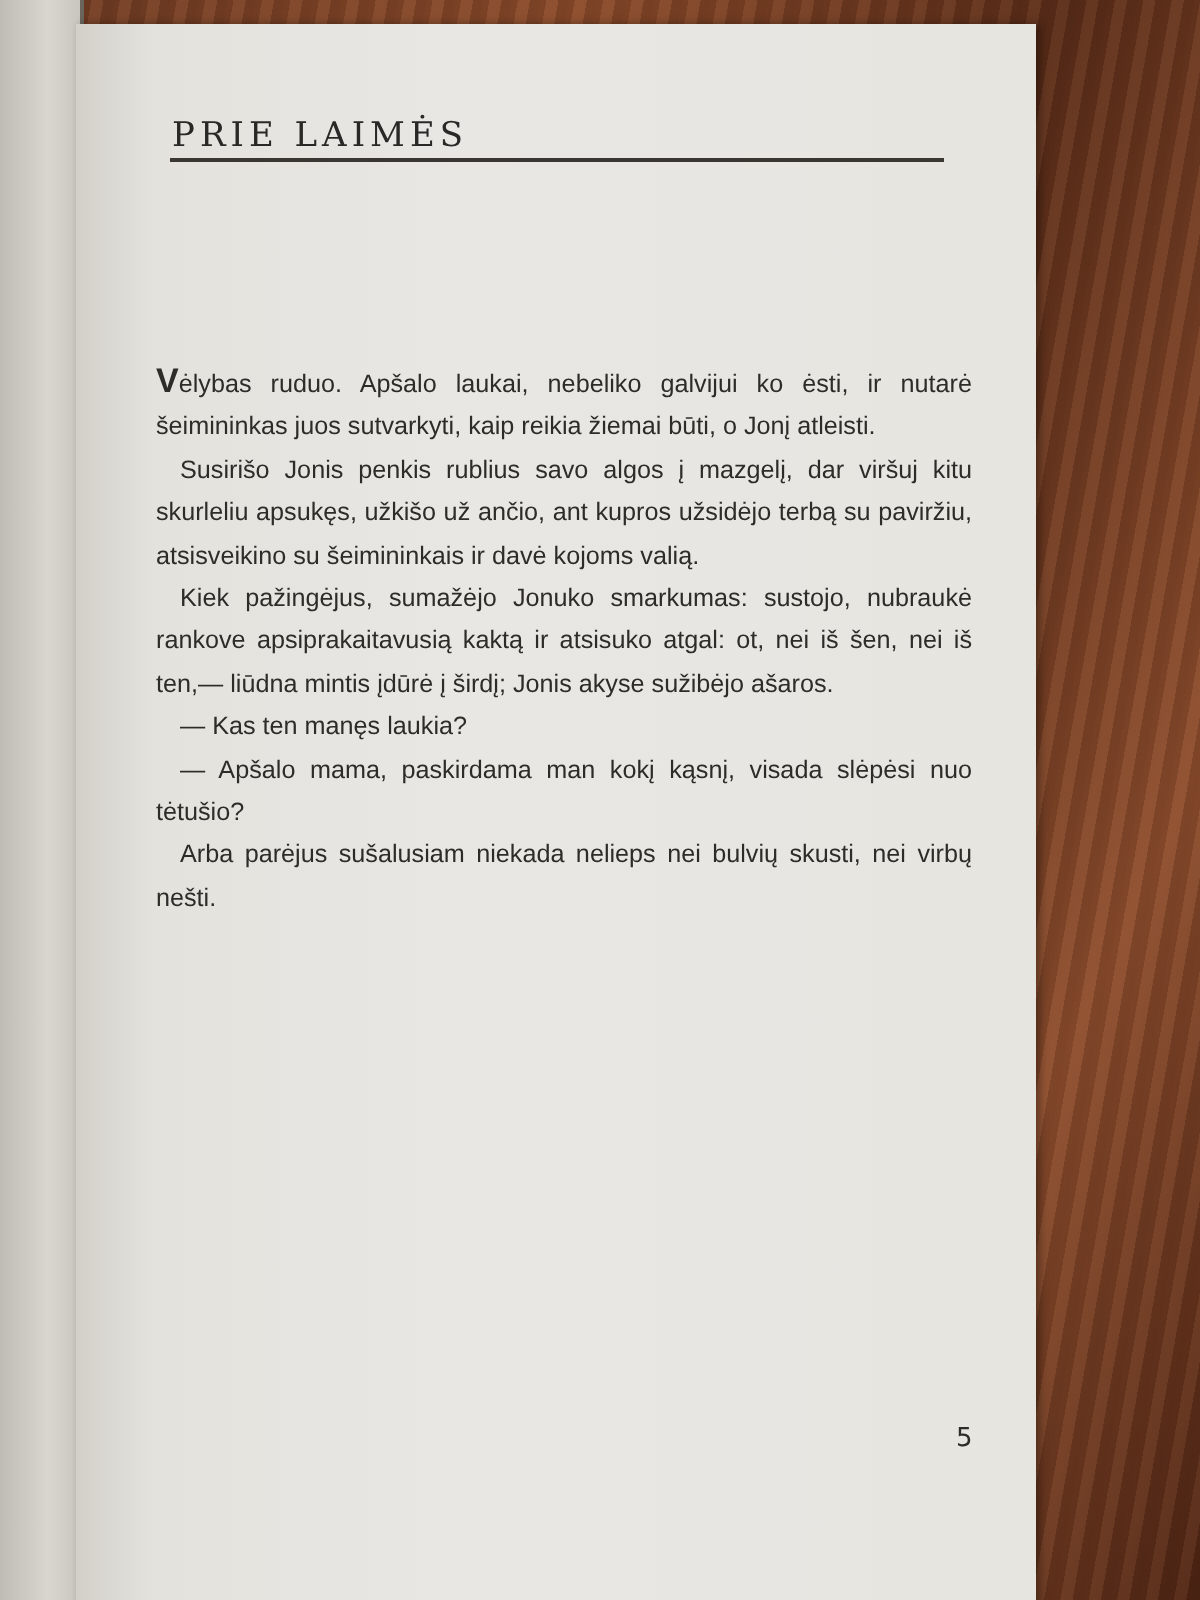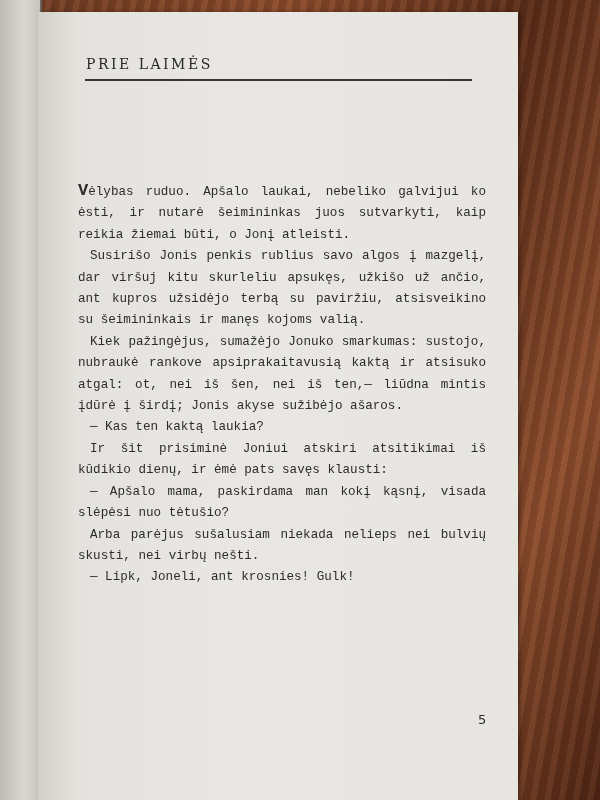--- a/index.html
+++ b/index.html
@@ -17,30 +17,30 @@
       background: linear-gradient(90deg, #bfbcb4 0%, #d8d6cf 60%, #c9c6be 100%);
       border-right: 2px solid #6a665e;
     }
     .page {
       position: absolute; left: 38px; top: 12px; width: 480px; height: 800px;
       background: linear-gradient(90deg, #d2d0c9 0%, #e3e2dd 8%, #e8e7e3 40%, #e6e5e0 100%);
       box-shadow: 2px 0 4px rgba(0,0,0,0.35);
     }
     .title {
       position: absolute; left: 86px; top: 47px;
-      font-family: "DejaVu Serif", serif; font-size: 14px; letter-spacing: 2.5px;
+      font-family: "DejaVu Serif", serif; font-size: 17px; letter-spacing: 2.5px;
       color: #2a2826; font-weight: normal;
     }
     .rule {
       position: absolute; left: 85px; top: 79px; width: 387px; height: 2px;
       background: #3a3733;
     }
     .body-text {
       position: absolute; left: 78px; top: 180px; width: 408px;
-      font-family: Liberation Mono, monospace; font-size: 12.6px; line-height: 21.4px;
+      font-family: Liberation Sans, sans-serif; font-size: 12.6px; line-height: 21.4px;
       color: #2e2c29; text-align: justify;
     }
     .body-text p { margin: 0; text-indent: 12px; }
     .body-text p.first { text-indent: 0; }
     .dropcap { font-size: 17px; font-weight: bold; }
     .page-number {
       position: absolute; left: 478px; top: 712px;
       font-family: "DejaVu Sans", sans-serif; font-size: 13px; color: #2e2c29;
     }
   </style>
@@ -50,22 +50,20 @@
 <div class="wood-grain"></div>
 <div class="prev-page"></div>
 
 <div class="page"></div>
 
 <h1 class="title">PRIE LAIMĖS</h1>
 <div class="rule"></div>
 
 <div class="body-text">
   <p class="first"><span class="dropcap">V</span><span>ėlybas ruduo. Apšalo laukai, nebeliko galvijui ko ėsti, ir nutarė šeimininkas juos sutvarkyti, kaip reikia žiemai būti, o Jonį atleisti.</span></p>
-  <p>Susirišo Jonis penkis rublius savo algos į mazgelį, dar viršuj kitu skurleliu apsukęs, užkišo už ančio, ant kupros užsidėjo terbą su paviržiu, atsisveikino su šeimininkais ir manęs kojoms valią.</p>
+  <p>Susirišo Jonis penkis rublius savo algos į mazgelį, dar viršuj kitu skurleliu apsukęs, užkišo už ančio, ant kupros užsidėjo terbą su paviržiu, atsisveikino su šeimininkais ir davė kojoms valią.</p>
   <p>Kiek pažingėjus, sumažėjo Jonuko smarkumas: sustojo, nubraukė rankove apsiprakaitavusią kaktą ir atsisuko atgal: ot, nei iš šen, nei iš ten,— liūdna mintis įdūrė į širdį; Jonis akyse sužibėjo ašaros.</p>
-  <p>— Kas ten kaktą laukia?</p>
-  <p>Ir šit prisiminė Joniui atskiri atsitikimai iš kūdikio dienų, ir ėmė pats savęs klausti:</p>
+  <p>— Kas ten manęs laukia?</p>
   <p>— Apšalo mama, paskirdama man kokį kąsnį, visada slėpėsi nuo tėtušio?</p>
   <p>Arba parėjus sušalusiam niekada nelieps nei bulvių skusti, nei virbų nešti.</p>
-  <p>— Lipk, Joneli, ant krosnies! Gulk!</p>
 </div>
 
 <div class="page-number">5</div>
 
 </body></html>

